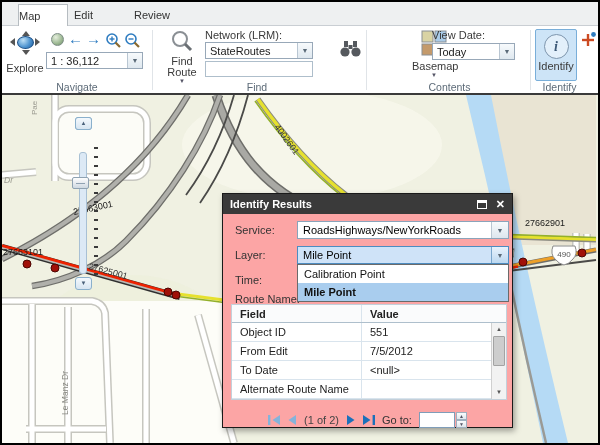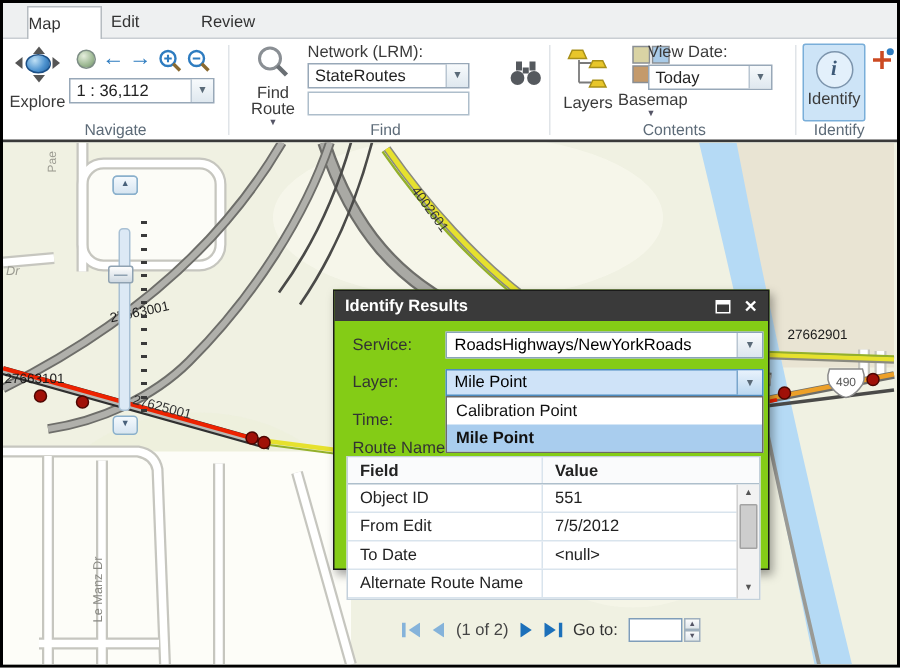--- a/index.html
+++ b/index.html
@@ -50,21 +50,21 @@
 
   
   .zslider-btn { position:absolute; width:17px; height:13px; background:linear-gradient(#f4f9fd,#d7e5f1); border:1px solid #8ab0cc; border-radius:3px; font-size:6px; color:#49617a; text-align:center; line-height:11px; }
   .zslider-track { position:absolute; left:41px; top:35px; width:8px; height:122px; background:#dce9f5; border:1px solid #a8c0d4; border-radius:3px; }
   .zslider-handle { position:absolute; left:34px; top:60px; width:17px; height:12px; background:linear-gradient(#fdfdfd,#cfd9e2); border:1px solid #8fa2b2; border-radius:2px; }
   .zslider-handle::after { content:""; position:absolute; left:3px; right:3px; top:5px; height:1px; background:#8fa2b2; }
   .zslider-ticks { position:absolute; left:56px; top:30px; width:4px; height:128px;
       background:repeating-linear-gradient(to bottom, #3a3a3a 0 2px, transparent 2px 9px); }
 
   
-  .dialog { position:absolute; left:220px; top:191px; width:291px; height:187px; background:#84cc16; border:1px solid #1a1a1a; box-shadow:2px 3px 6px rgba(0,0,0,.35); font-size:11px; }
+  .dialog { position:absolute; left:220px; top:191px; width:291px; height:235px; background:#fca5a5; border:1px solid #1a1a1a; box-shadow:2px 3px 6px rgba(0,0,0,.35); font-size:11px; }
   .dlg-title { position:absolute; left:0; top:0; right:0; height:20px; background:#3a3a3a; color:#fff; display:flex; align-items:center; }
   .dlg-title .t { font-weight:bold; padding-left:7px; flex:1; font-size:11px; }
   .dlg-maxi { width:10px; height:9px; border:1.5px solid #fff; border-top-width:3px; margin-right:9px; }
   .dlg-close { color:#fff; font-size:11px; font-weight:bold; margin-right:7px; }
   .dlg-label { position:absolute; color:#333; }
   .dlg-combo { position:absolute; height:18px; width:212px; left:74px; background:#fff; border:1px solid #8aa4ba; display:flex; }
   .dlg-combo .val { flex:1; padding:2px 0 0 5px; white-space:nowrap; overflow:hidden; }
   .dlg-combo .btn { width:17px; border-left:1px solid #b9c6d2; background:linear-gradient(#f7fafc,#dde6ee); color:#5a6a78; font-size:7px; display:flex; align-items:center; justify-content:center; }
   .dlg-combo.focus { background:#cfe3f8; border-color:#4d8cc0; }
   .dlg-combo.focus .btn { background:linear-gradient(#e8f2fc,#bcd8f0); border-left-color:#7aa6cc; }
@@ -159,29 +159,20 @@
           <rect x="5" y="2" width="4" height="6" fill="#55595e"></rect>
           <rect x="14" y="2" width="4" height="6" fill="#55595e"></rect>
           <rect x="9.5" y="6" width="4" height="4" fill="#55595e"></rect>
           <circle cx="6" cy="13" r="4.6" fill="#55595e"></circle>
           <circle cx="17" cy="13" r="4.6" fill="#55595e"></circle>
         </svg>
     </div>
     <div class="grouplabel" style="left:180px;width:150px;">Find</div>
     <div class="ribbon-sep" style="left:364px;"></div>
 
-    <div class="toolbtn" style="left:372px;top:4px;width:36px;">
-      <svg width="28" height="30">
-        <path d="M8,10 L8,25 M8,12 L16,12 M8,25 L16,25" stroke="#7a7a7a" stroke-width="1.2" fill="none"></path>
-        <path d="M1,9 L13,9 L10.5,3.5 L3.5,3.5 Z" fill="#e8c62a" stroke="#a8901a" stroke-width="1"></path>
-        <path d="M15,15 L26,15 L23.8,10.5 L17.2,10.5 Z" fill="#e8c62a" stroke="#a8901a" stroke-width="1"></path>
-        <path d="M15,28 L26,28 L23.8,23.5 L17.2,23.5 Z" fill="#e8c62a" stroke="#a8901a" stroke-width="1"></path>
-      </svg>
-      <div>Layers</div>
-    </div>
     <div class="toolbtn" style="left:410px;top:4px;width:44px;">
       <svg width="27" height="28">
         <rect x="1" y="1" width="11" height="11" fill="#d9d3a4" stroke="#8a8f94"></rect>
         <rect x="14" y="1" width="11" height="11" fill="#a9cbe8" stroke="#8a8f94"></rect>
         <rect x="1" y="14" width="11" height="11" fill="#c49a6b" stroke="#8a8f94"></rect>
         <rect x="14" y="14" width="11" height="11" fill="#ccd79b" stroke="#8a8f94"></rect>
       </svg>
       <div>Basemap</div>
       <div style="font-size:6px;color:#556;">▼</div>
     </div>

